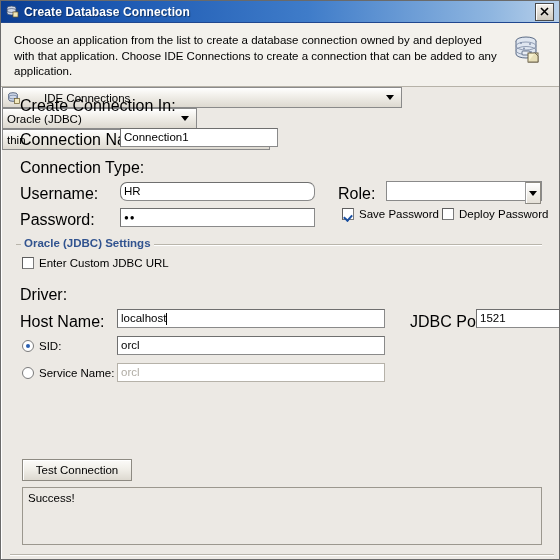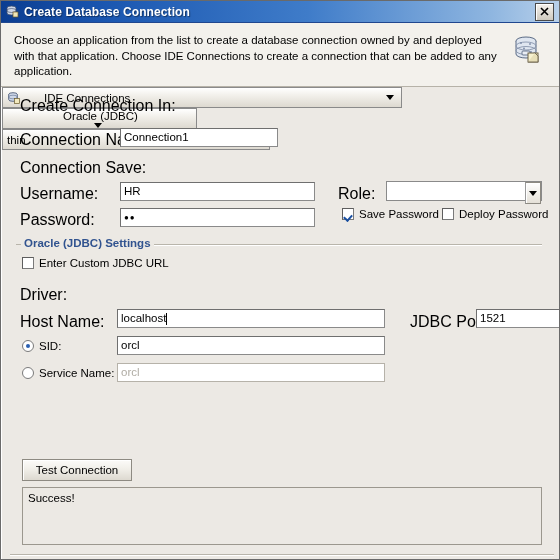--- a/index.html
+++ b/index.html
@@ -198,31 +198,31 @@
     </div>
 
     <div class="row" style="left:18px;top:44px;">
       <span class="lbl">Connection Name:</span>
     </div>
     <div class="txt" style="position:absolute;left:118px;top:41px;width:158px;">
       <span>Connection1</span>
     </div>
 
     <div class="row" style="left:18px;top:72px;">
-      <span class="lbl">Connection Save:</span>
-    </div>
-    <div class="combo" style="left:118px;top:67px;width:195px;flex-direction:column;">
+      <span class="lbl">Connection Type:</span>
+    </div>
+    <div class="combo" style="left:118px;top:67px;width:195px;">
       <span class="val">Oracle (JDBC)</span>
       <span class="arrow"></span>
     </div>
 
     <div class="row" style="left:18px;top:98px;">
       <span class="lbl">Username:</span>
     </div>
-    <div class="txt" style="position:absolute;left:118px;top:95px;width:195px;">
+    <div class="txt" style="position:absolute;left:118px;top:95px;width:195px;border-radius:7px;">
       <span>HR</span>
     </div>
 
     <div class="row" style="left:336px;top:98px;">
       <span class="lbl">Role:</span>
     </div>
     <div class="combo-white" style="position:absolute;left:384px;top:94px;width:156px;">
       <span class="field"></span>
       <span class="btn">
         <span class="arrow" style="margin:0;"></span>

